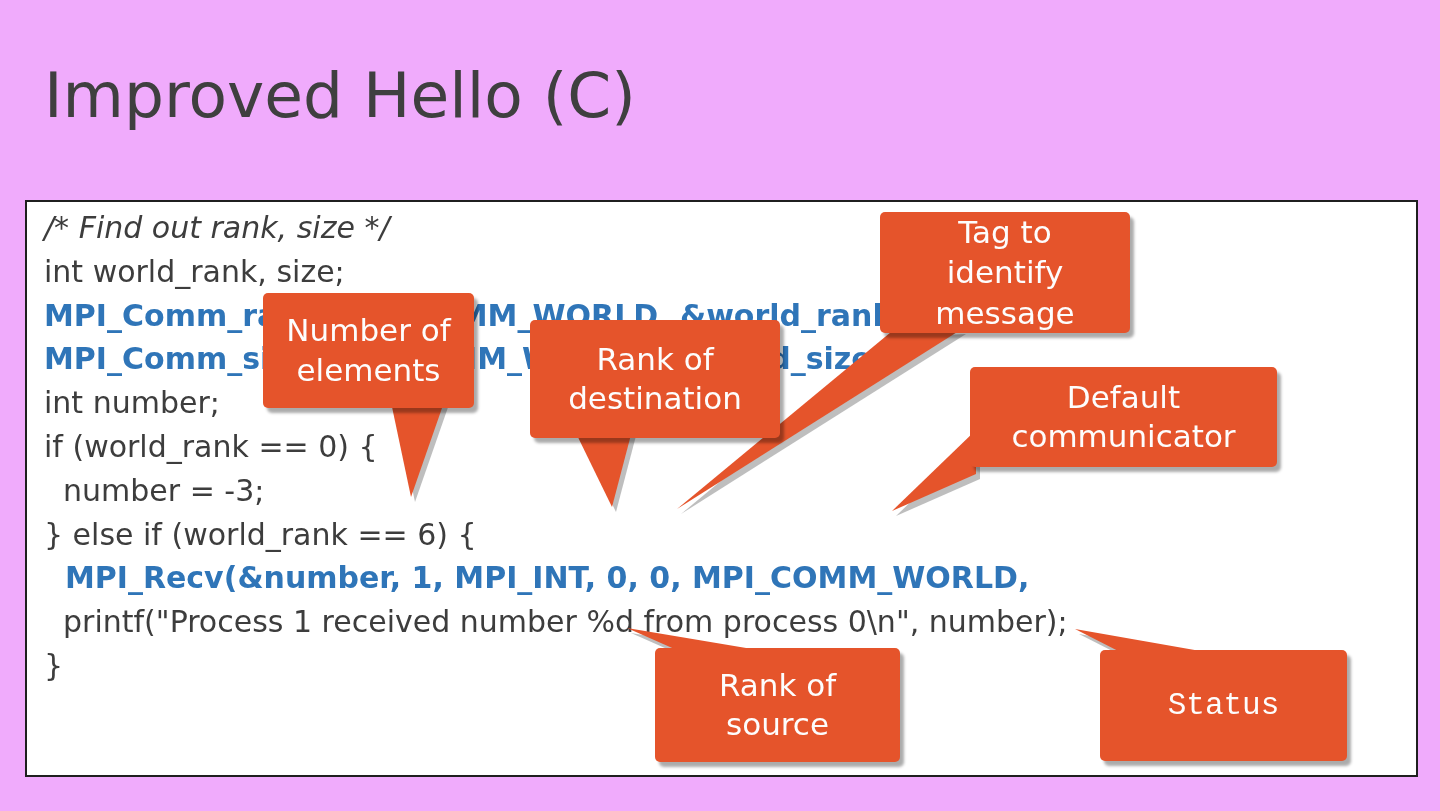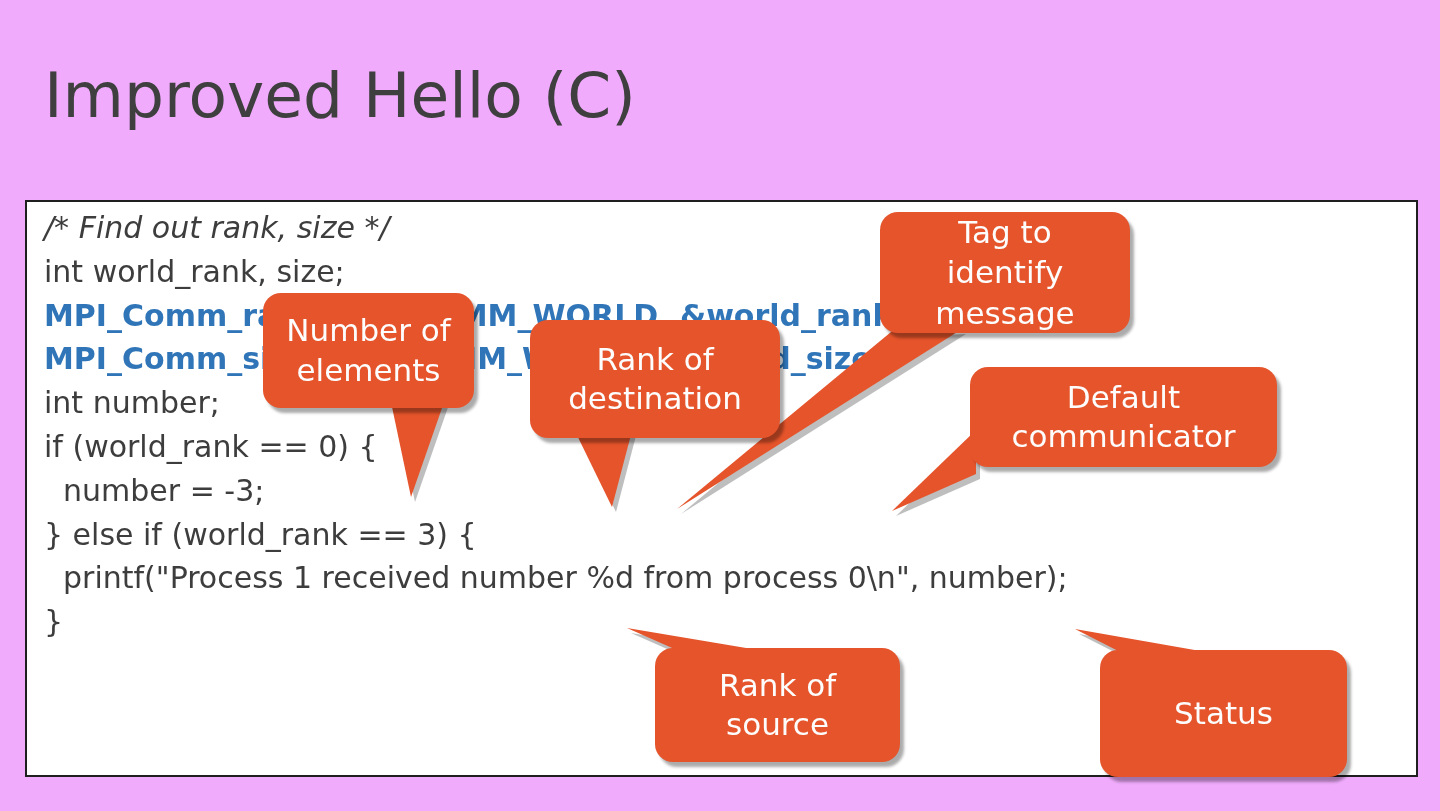--- a/index.html
+++ b/index.html
@@ -29,48 +29,49 @@
   }
   .codeline.comment{font-style:italic;}
   .codeline.mpi{color:var(--code-blue);font-weight:bold;}
   .tails{
     position:absolute;left:0;top:0;width:1440px;height:811px;z-index:2;pointer-events:none;
   }
   .tail-shadow{fill:#B3B3B3;opacity:.85;}
   .tail{fill:var(--accent-orange);}
   .callout{
     position:absolute;background:var(--accent-orange);color:var(--callout-text);
-    border-radius:18px;display:flex;align-items:center;justify-content:center;
+    border-radius:5px;display:flex;align-items:center;justify-content:center;
     text-align:center;font-size:31px;line-height:1.26;
     box-shadow:4px 5px 3px rgba(0,0,0,0.33);z-index:3;
   }
   .callout-label{white-space:pre-line;}
   #co-elements{left:263px;top:293px;width:211px;height:115px;}
   #co-destination{left:530px;top:320px;width:250px;height:118px;}
   #co-tag{left:880px;top:212px;width:250px;height:121px;line-height:1.3;}
   #co-default{left:970px;top:367px;width:307px;height:100px;}
   #co-source{left:655px;top:648px;width:245px;height:114px;}
-  #co-status{left:1100px;top:650px;width:247px;height:127px;}
+  #co-status{left:1100px;top:650px;width:247px;height:111px;font-family:Liberation Mono, monospace;}
 </style>
 </head>
 <body>
 
 <div class="slide">
 
   <div class="title">Improved Hello (C)</div>
 
   <div class="codeblock">
     <div class="codeline comment">/* Find out rank, size */</div>
     <div class="codeline">int world_rank, size;</div>
     <div class="codeline mpi">MPI_Comm_rank(MPI_COMM_WORLD, &amp;world_rank);</div>
     <div class="codeline mpi">MPI_Comm_size(MPI_COMM_WORLD, &amp;world_size);</div>
     <div class="codeline">int number;</div>
     <div class="codeline">if (world_rank == 0) {</div>
     <div class="codeline">  number = -3;</div>
-    <div class="codeline">} else if (world_rank == 3) {</div>
+    <div class="codeline">} else if (world_rank == 6) {</div>
+    <div class="codeline mpi">  MPI_Recv(&amp;number, 1, MPI_INT, 0, 0, MPI_COMM_WORLD,</div>
     <div class="codeline">  printf("Process 1 received number %d from process 0\n", number);</div>
     <div class="codeline">}</div>
   </div>
 
   <svg class="tails" viewBox="0 0 1440 811" xmlns="http://www.w3.org/2000/svg">
     <g transform="translate(4,5)">
       <polygon class="tail-shadow" points="388,388 449,388 411,497"></polygon>
       <polygon class="tail-shadow" points="573,427 633,427 612,507"></polygon>
       <polygon class="tail-shadow" points="891,332 962,329 677,509"></polygon>
       <polygon class="tail-shadow" points="976,430 976,474 892,511"></polygon>

